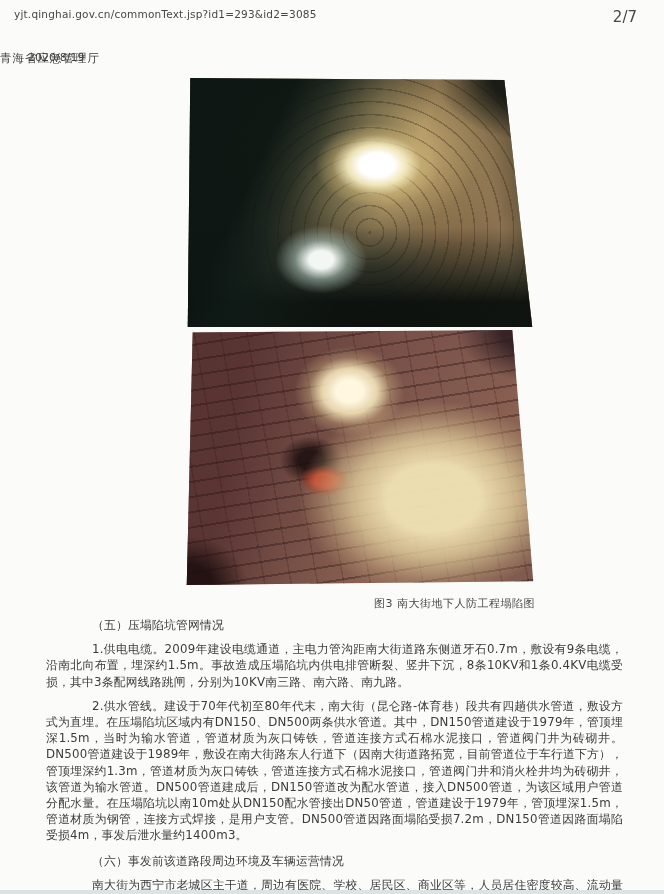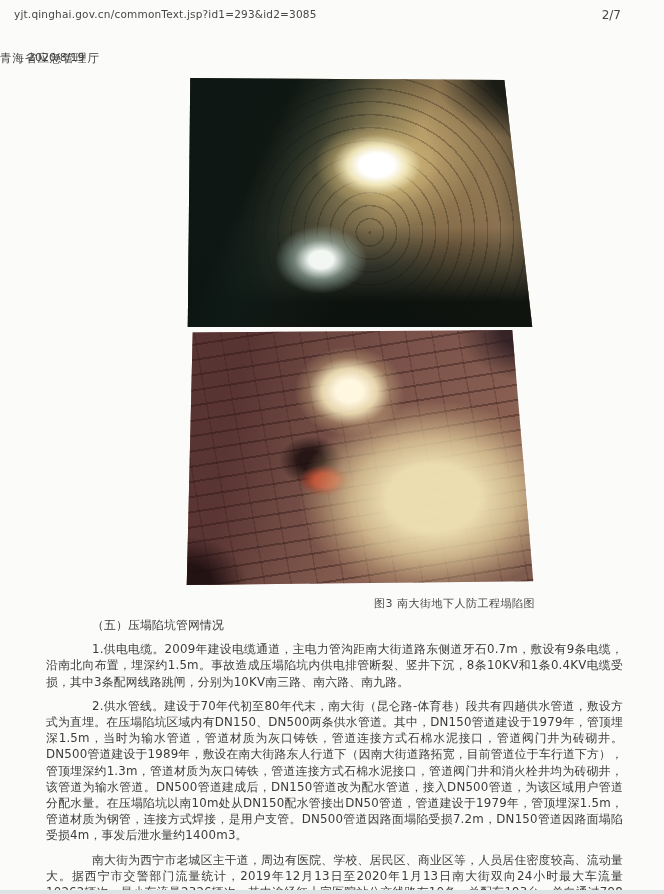--- a/index.html
+++ b/index.html
@@ -6,21 +6,21 @@
   .page{
     position:relative;
     width:664px;height:894px;
     background:#fbfbfa;
     overflow:hidden;
     font-family:"DejaVu Sans","Liberation Sans",sans-serif;
     color:#3b3b3b;
   }
   
   .url{position:absolute;left:14px;top:8px;font-size:10.5px;color:#474747;letter-spacing:.2px;}
-  .pageno{position:absolute;right:43px;top:8px;font-size:12px;color:#474747;}
+  .pageno{position:absolute;right:27px;top:8px;font-size:15px;color:#474747;}
   .doc-date{position:absolute;left:28px;top:51px;font-size:11px;color:#414141;}
   .doc-site{position:absolute;left:0;right:0;top:51px;text-align:left;font-size:11.5px;color:#3d3d3d;letter-spacing:1px;}
 
   
   .photo{position:absolute;}
   .photo-top{
     left:185px;top:78px;width:349px;height:249px;
     clip-path:polygon(1.5% 0%, 91.5% 0.8%, 99.5% 100%, 0.8% 100%);
     background:
       radial-gradient(ellipse 62px 42px at 55% 35%, #ffffff 0 28%, rgba(246,236,190,.92) 48%, rgba(205,182,120,.45) 72%, transparent 100%),
@@ -77,17 +77,18 @@
   <div class="doc-site">青海省应急管理厅</div>
 
   <div class="photo photo-top"></div>
   <div class="photo photo-bottom"></div>
   <div class="caption">图3 南大街地下人防工程塌陷图</div>
 
   <div class="article">
     <h3 class="section">（五）压塌陷坑管网情况</h3>
     <p>1.供电电缆。2009年建设电缆通道，主电力管沟距南大街道路东侧道牙石0.7m，敷设有9条电缆，沿南北向布置，埋深约1.5m。事故造成压塌陷坑内供电排管断裂、竖井下沉，8条10KV和1条0.4KV电缆受损，其中3条配网线路跳闸，分别为10KV南三路、南六路、南九路。</p>
     <p>2.供水管线。建设于70年代初至80年代末，南大街（昆仑路-体育巷）段共有四趟供水管道，敷设方式为直埋。在压塌陷坑区域内有DN150、DN500两条供水管道。其中，DN150管道建设于1979年，管顶埋深1.5m，当时为输水管道，管道材质为灰口铸铁，管道连接方式石棉水泥接口，管道阀门井为砖砌井。DN500管道建设于1989年，敷设在南大街路东人行道下（因南大街道路拓宽，目前管道位于车行道下方），管顶埋深约1.3m，管道材质为灰口铸铁，管道连接方式石棉水泥接口，管道阀门井和消火栓井均为砖砌井，该管道为输水管道。DN500管道建成后，DN150管道改为配水管道，接入DN500管道，为该区域用户管道分配水量。在压塌陷坑以南10m处从DN150配水管接出DN50管道，管道建设于1979年，管顶埋深1.5m，管道材质为钢管，连接方式焊接，是用户支管。DN500管道因路面塌陷受损7.2m，DN150管道因路面塌陷受损4m，事发后泄水量约1400m3。</p>
+    <h3 class="section">（六）事发前该道路段周边环境及车辆运营情况</h3>
     <p>南大街为西宁市老城区主干道，周边有医院、学校、居民区、商业区等，人员居住密度较高、流动量大。据西宁市交警部门流量统计，2019年12月13日至2020年1月13日南大街双向24小时最大车流量10262辆次，最小车流量2326辆次。其中途经红十字医院站公交线路有10条，总配车193台，单向通过798台次。</p>
   </div>
 
   <div class="bottom-band"></div>
 </div>
 
 </body></html>

